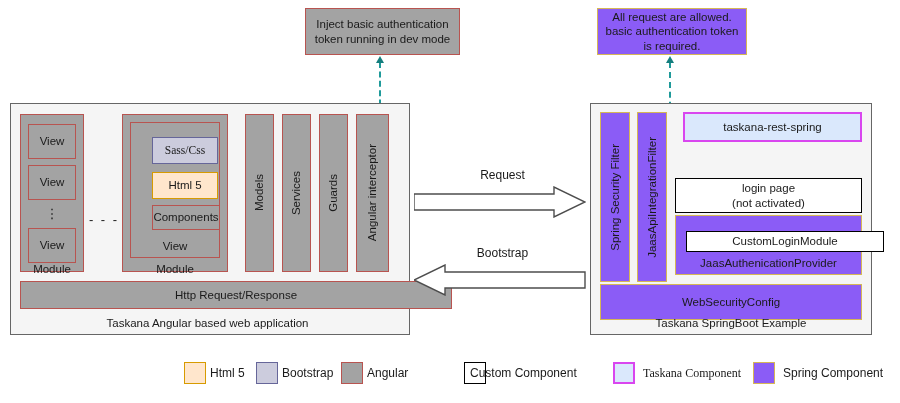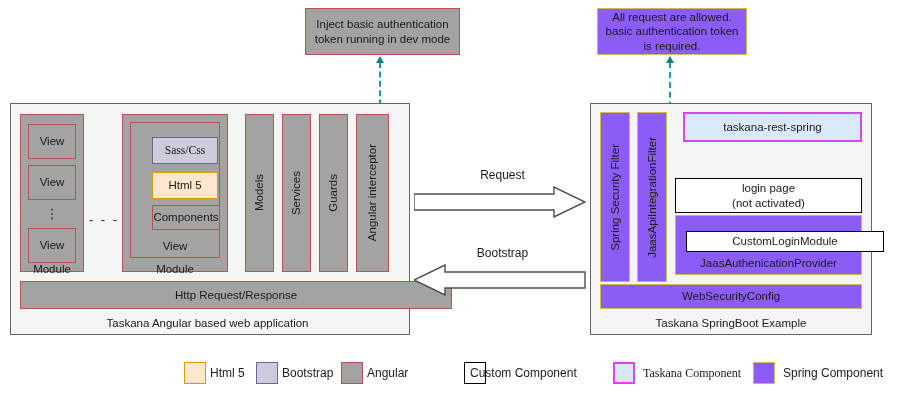--- a/index.html
+++ b/index.html
@@ -180,21 +180,21 @@
 </div>
 
 <div class="abs c-spring" style="left:675px; top:215px; width:187px; height:60px;"></div>
 <div class="abs ctr c-custom" style="left:686px; top:231px; width:198px; height:21px;">
   <span>CustomLoginModule</span>
 </div>
 <div class="abs ctr" style="left:675px; top:255px; width:187px; height:16px;">
   <span>JaasAuthenicationProvider</span>
 </div>
 
-<div class="abs ctr c-spring" style="left:600px; top:284px; width:262px; height:25px;">
+<div class="abs ctr c-spring" style="left:600px; top:284px; width:262px; height:36px;">
   <span>WebSecurityConfig</span>
 </div>
 <div class="abs ctr panel-caption" style="left:590px; top:314px; width:282px; height:18px;">
   <span>Taskana SpringBoot Example</span>
 </div>
 
 <div class="abs lg-sw c-html5" style="left:184px; top:362px;"></div>
 <div class="abs lg-tx" style="left:210px; top:362px;">
   <span>Html 5</span>
 </div>

